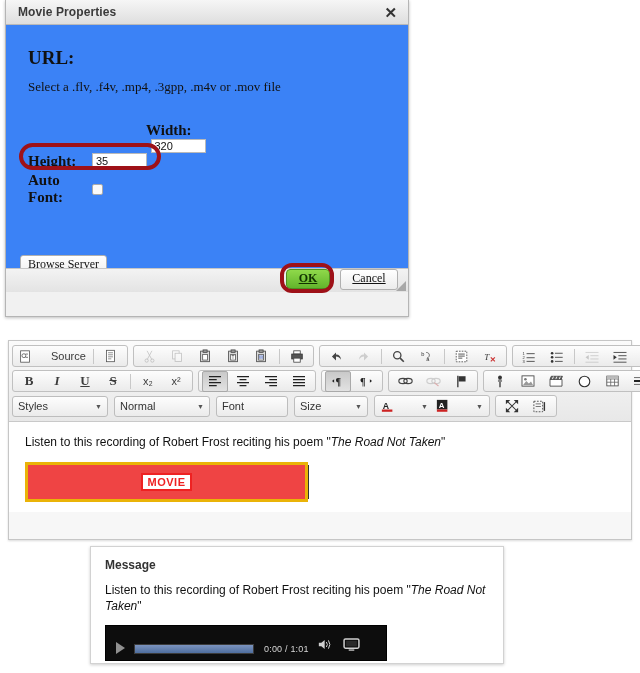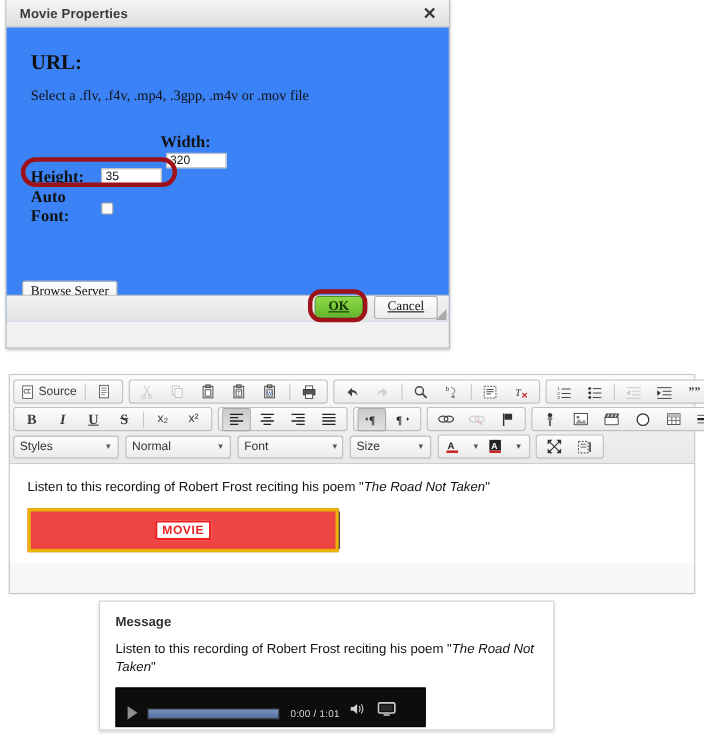--- a/index.html
+++ b/index.html
@@ -164,40 +164,41 @@
     border:1px solid #c0c0c0;border-radius:3px;
     padding:1px 2px;margin-right:5px;
     height:22px;box-sizing:border-box;
   }
   .tb-btn{
     min-width:20px;height:19px;
     display:flex;align-items:center;justify-content:center;
     padding:0 2px;margin:0 1px;border-radius:2px;
     font-size:12px;color:#3c3c3c;cursor:pointer;
     border:1px solid transparent;
+    gap:16px;
   }
   .tb-btn.on{
     background:linear-gradient(#c9c9c9,#e2e2e2);
     border:1px solid #a9a9a9;
   }
   .tb-btn.off{opacity:.35;cursor:default;}
   .tb-btn svg{display:block;}
   .tb-sep{width:1px;height:15px;background:#c8c8c8;margin:0 3px;}
   .tb-label{font-size:11px;color:#3a3a3a;margin-left:3px;}
   .tb-combo{
     display:flex;align-items:center;justify-content:space-between;
     background:linear-gradient(#fdfdfd,#ebebeb);
     border:1px solid #bdbdbd;border-radius:3px;
     height:21px;margin-right:6px;padding:0 5px;
     font-size:11px;color:#333;cursor:pointer;box-sizing:border-box;
   }
   .caret{font-size:7px;color:#555;margin-left:10px;}
   #combo-styles{width:96px;}
   #combo-format{width:96px;gap:20px;}
-  #combo-font{width:96px;gap:47px;}
+  #combo-font{width:72px;gap:47px;}
   #combo-size{width:74px;}
   #editor-area{
     background:#fff;
     height:90px;
     padding:12px 16px;
     box-sizing:border-box;
     font-family:"Liberation Sans", sans-serif;
     font-size:12px;color:#111;
     position:relative;
   }

